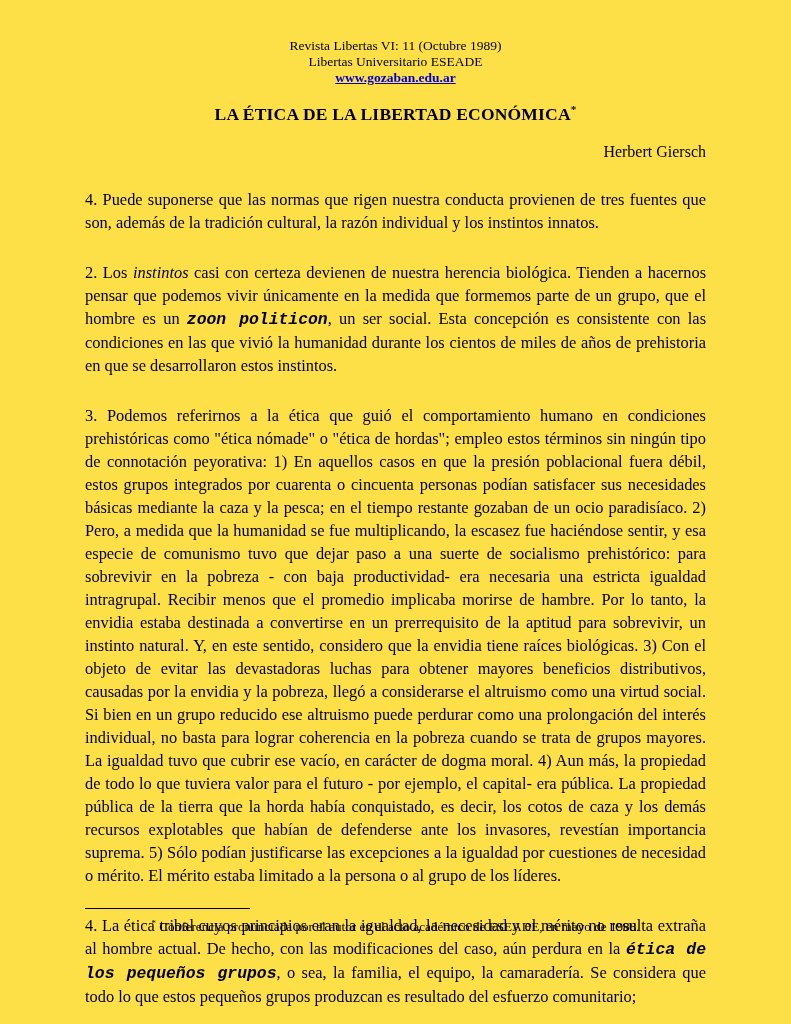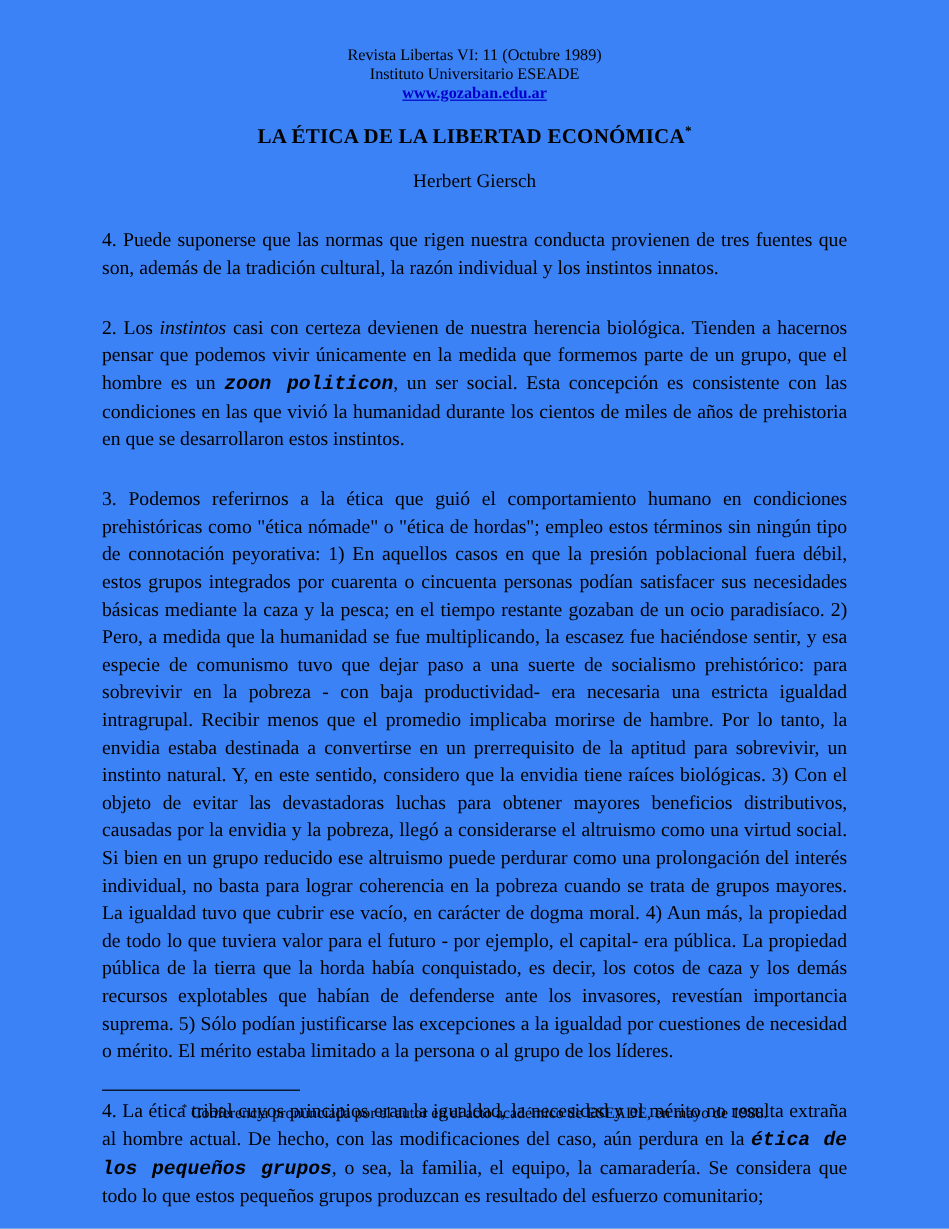--- a/index.html
+++ b/index.html
@@ -36,21 +36,21 @@
   }
   .doc-title {
     text-align: center;
     font-size: 17.5px;
     font-weight: bold;
     letter-spacing: 0.2px;
     margin-top: 17px;
   }
   .doc-title sup { font-size: 11px; }
   .author-line {
-    text-align: center;
+    text-align: right;
     font-size: 16px;
     margin-top: 19px;
   }
   .body-text {
     margin-top: 27px;
     font-size: 16.4px;
     line-height: 23px;
     text-align: justify;
   }
   .para { margin-bottom: 27px; }
@@ -69,26 +69,26 @@
     width: 165px;
     border: 0;
     border-top: 1.6px solid #000000;
     margin-bottom: 6px;
   }
   .footnote-text sup { font-size: 9px; }
 </style>
 </head>
 <body>
 
-<div class="page" style="background: #3b82f6; color: rgb(0, 0, 0);">
+<div class="page" style="background: #fde047; color: rgb(0, 0, 0);">
   <div class="content">
 
     <div class="header-block">
       <span class="hline">Revista Libertas VI: 11 (Octubre 1989)</span>
-      <span class="hline">Instituto Universitario ESEADE</span>
+      <span class="hline">Libertas Universitario ESEADE</span>
       <a class="site-link" style="color: rgb(0, 0, 204);">www.gozaban.edu.ar</a>
     </div>
 
     <h1 class="doc-title"><span>LA ÉTICA DE LA LIBERTAD ECONÓMICA</span><sup>*</sup></h1>
 
     <div class="author-line">Herbert Giersch</div>
 
     <div class="body-text">
         <p class="para"><span>4. Puede suponerse que las normas que rigen nuestra conducta provienen de tres fuentes que son, además de la tradición cultural, la razón individual y los instintos innatos.</span></p>
         <p class="para"><span>2. Los </span><span class="italic">instintos</span><span> casi con certeza devienen de nuestra herencia biológica. Tienden a hacernos pensar que podemos vivir únicamente en la medida que formemos parte de un grupo, que el hombre es un </span><span class="bold-italic">zoon politicon</span><span>, un ser social. Esta concepción es consistente con las condiciones en las que vivió la humanidad durante los cientos de miles de años de prehistoria en que se desarrollaron estos instintos.</span></p>

